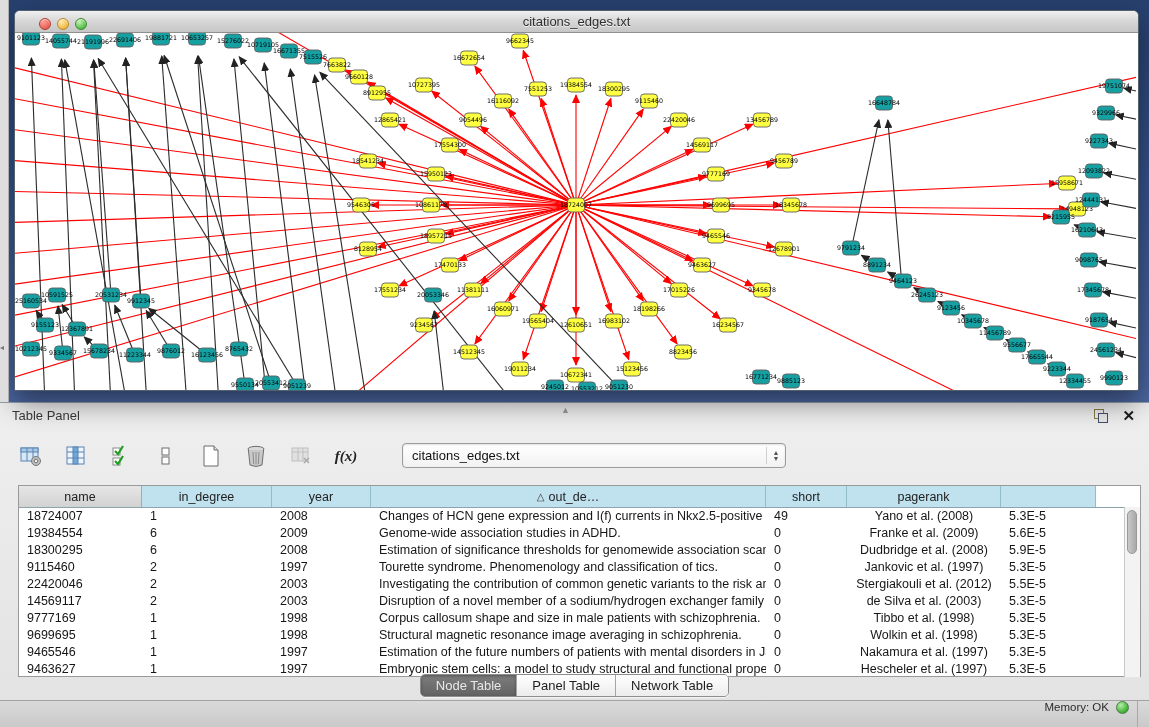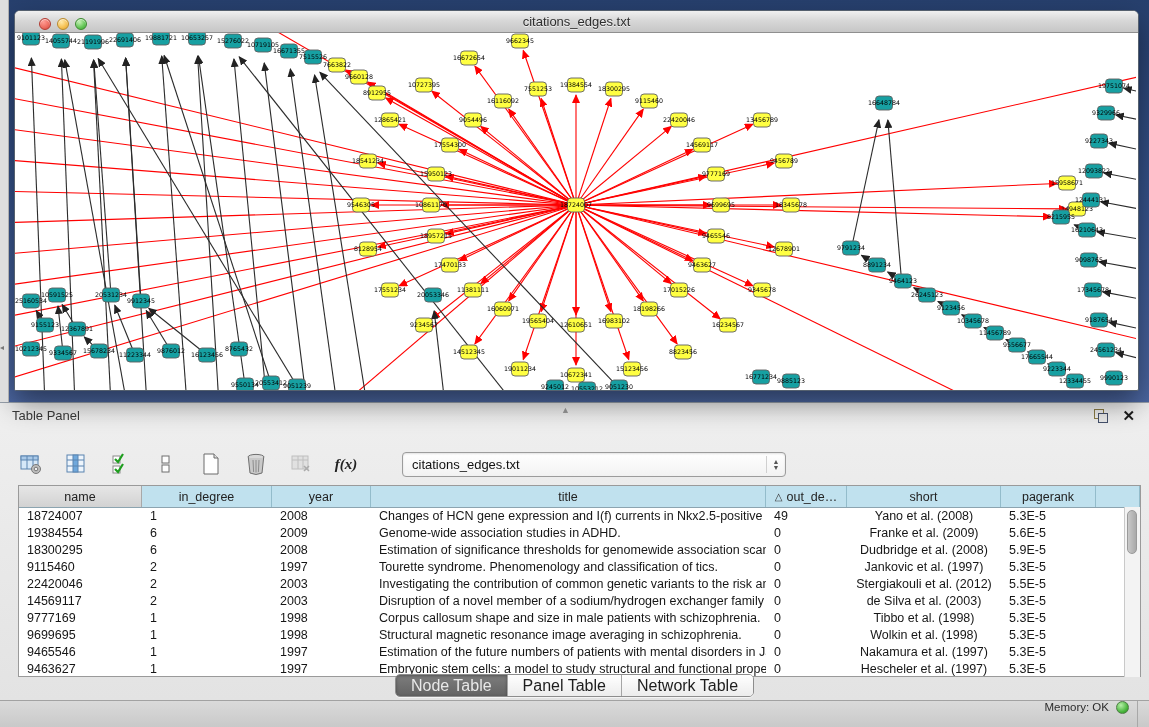--- a/index.html
+++ b/index.html
@@ -34,21 +34,21 @@
                background:linear-gradient(180deg,#efefef,#e3e3e3);border-top:1px solid #98a1ac;}
   .panel-header{position:relative;height:26px;}
   .panel-title{position:absolute;left:12px;top:0;line-height:26px;font-size:13px;color:#3a3a3a;}
   .grip{position:absolute;left:561px;top:2px;color:#9a9a9a;font-size:9px;letter-spacing:1px;}
   .panel-icons{position:absolute;right:14px;top:5px;display:flex;align-items:center;gap:14px;}
   .float-icon{position:relative;width:14px;height:14px;}
   .float-icon .back{position:absolute;left:0;top:0;width:8px;height:8px;border:1.5px solid #8a7b45;}
   .float-icon .front{position:absolute;right:0;bottom:0;width:8px;height:8px;border:1.5px solid #44506b;background:#e9e9e9;}
   .close-x{font-size:15px;font-weight:bold;color:#1c1c1c;line-height:15px;}
 
-  .toolbar{position:absolute;left:18px;top:40px;height:34px;display:flex;align-items:flex-end;gap:19px;}
+  .toolbar{position:absolute;left:18px;top:40px;height:34px;display:flex;align-items:flex-start;gap:19px;}
   .tbtn{width:26px;height:26px;display:flex;align-items:center;justify-content:center;}
   .fx{font-family:"Liberation Serif",serif;font-style:italic;font-weight:bold;font-size:15px;color:#222;}
   .combo{margin-left:24px;width:382px;height:23px;border:1px solid #9c9c9c;border-radius:4px;
          background:linear-gradient(180deg,#ffffff,#f2f2f2);display:flex;align-items:center;
          box-shadow:inset 0 1px 2px rgba(0,0,0,.12);}
   .combo .val{flex:1;padding-left:9px;font-size:13px;color:#111;}
   .combo .steppers{width:18px;display:flex;flex-direction:column;align-items:center;line-height:6px;
                    font-size:7px;color:#555;border-left:1px solid #d0d0d0;height:17px;justify-content:center;}
 
   
@@ -67,21 +67,21 @@
   .td.col5{text-align:center;padding-left:0;}
   .scroll-track{position:absolute;right:0;top:21px;width:15px;height:170px;background:#f3f3f3;
                 border-left:1px solid #c9c9c9;}
   .scroll-thumb{position:absolute;left:2px;top:3px;width:10px;height:44px;border-radius:6px;
                 background:linear-gradient(90deg,#c9c9c9,#a9a9a9);border:1px solid #9a9a9a;box-sizing:border-box;}
 
   
   .tabbar{position:absolute;left:0;top:271px;width:1149px;display:flex;justify-content:center;}
   .seg{display:flex;border:1px solid #8d8d8d;border-radius:5px;overflow:hidden;height:21px;
        box-shadow:0 1px 0 rgba(255,255,255,.6);}
-  .seg .tab{padding:0 15px;font-size:16px;line-height:21px;background:linear-gradient(180deg,#ffffff,#ececec);
+  .seg .tab{padding:0 15px;font-size:13px;line-height:21px;background:linear-gradient(180deg,#ffffff,#ececec);
             color:#1d1d1d;border-right:1px solid #a5a5a5;}
   .seg .tab:last-child{border-right:none;}
   .seg .tab.active{background:linear-gradient(180deg,#7d7d7d,#636363);color:#e8e8e8;
                    box-shadow:inset 0 1px 3px rgba(0,0,0,.35);}
 
   
   .status{position:absolute;left:0;top:700px;width:1149px;height:27px;
           background:linear-gradient(180deg,#dadada,#c9c9c9);border-top:1px solid #a2a2a2;
           display:flex;align-items:flex-start;justify-content:flex-end;box-sizing:border-box;}
   .status .mem{font-size:11.5px;color:#2c2c2c;margin-right:7px;}
@@ -538,23 +538,20 @@
       <div class="tbl-header" id="tbl-header">
           <div class="th col0">
             <span>name</span>
           </div>
           <div class="th col1">
             <span>in_degree</span>
           </div>
           <div class="th col2">
             <span>year</span>
           </div>
-          <div class="th col3">
-            <span>title</span>
-          </div>
           <div class="th col4">
             <span class="sort">△</span>
             <span>out_de…</span>
           </div>
           <div class="th col5">
             <span>short</span>
           </div>
           <div class="th col6">
             <span>pagerank</span>
           </div>

